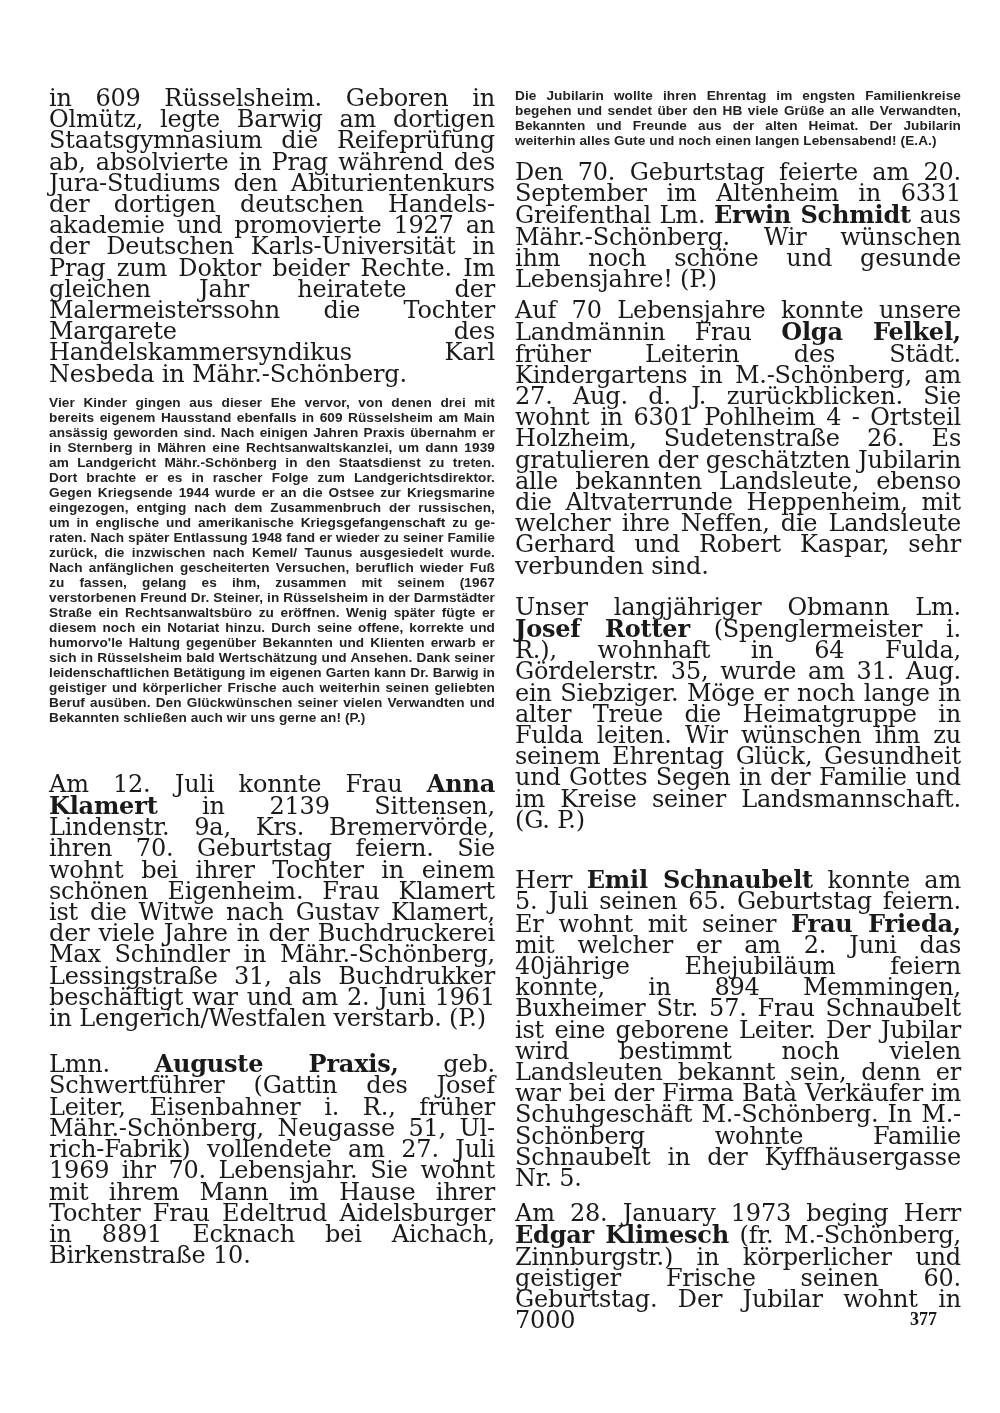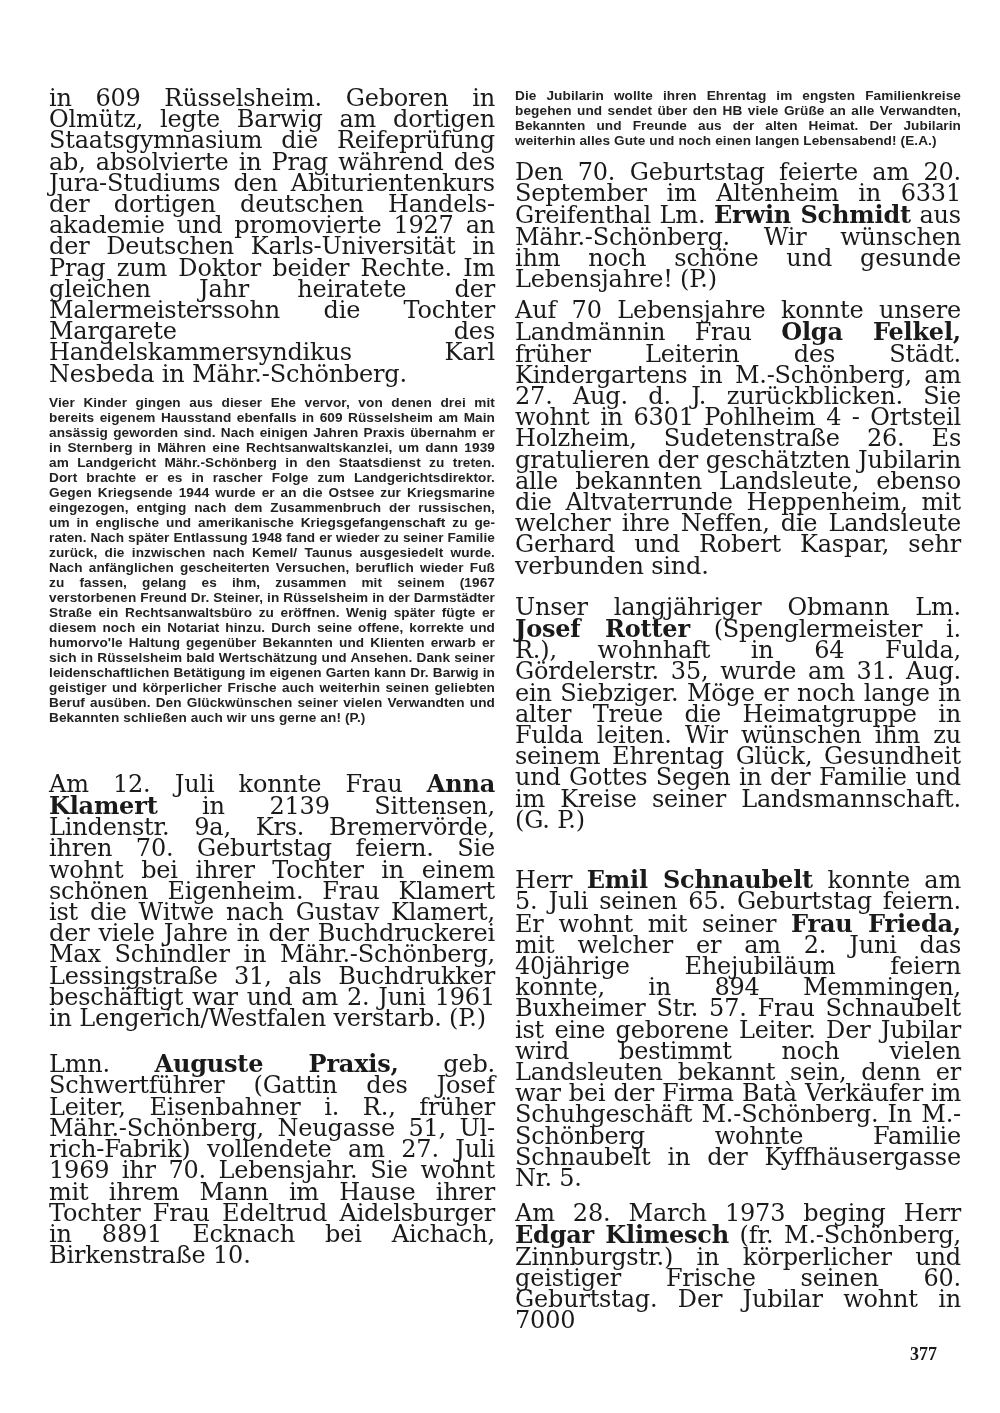--- a/index.html
+++ b/index.html
@@ -7,21 +7,21 @@
   .col { position: absolute; top: 88px; width: 446px; }
   .col.left { left: 49px; }
   .col.right { left: 515px; }
   .p { margin: 0; text-align: justify; hyphens: manual; }
   .p.large { font-family: "DejaVu Serif", serif; font-size: 24px; line-height: 21.2px; letter-spacing: -0.2px; }
   .p.small { font-family: "Liberation Sans", sans-serif; font-weight: bold; font-size: 13.6px; line-height: 15px; letter-spacing: 0.1px; color: #222; }
   .p b { font-weight: bold; }
   .gap-s { height: 10px; }
   .gap-m { height: 14px; }
   .gap-l { height: 24px; }
-  .page-number { position: absolute; left: 910px; top: 1344px; font-family: "Liberation Serif", serif; font-weight: bold; font-size: 18px; text-align: center; }
+  .page-number { position: absolute; left: 910px; top: 1309px; font-family: "Liberation Serif", serif; font-weight: bold; font-size: 18px; text-align: center; }
 </style>
 </head>
 <body>
 
 <div class="col left">
   <p class="p large">in 609 Rüsselsheim. Geboren in Olmütz, legte Barwig am dortigen Staatsgymnasium die Reifeprüfung ab, absolvierte in Prag während des Jura-Studiums den Abiturien­tenkurs der dortigen deutschen Handels­akademie und promovierte 1927 an der Deutschen Karls-Universität in Prag zum Doktor beider Rechte. Im gleichen Jahr heiratete der Malermeisterssohn die Toch­ter Margarete des Handelskammersyndikus Karl Nesbeda in Mähr.-Schönberg.</p>
   <div class="gap-s"></div>
   <p class="p small">Vier Kinder gingen aus dieser Ehe vervor, von denen drei mit bereits eigenem Hausstand ebenfalls in 609 Rüsselsheim am Main ansässig geworden sind. Nach einigen Jahren Praxis übernahm er in Sternberg in Mähren eine Rechtsanwaltskanzlei, um dann 1939 am Landgericht Mähr.-Schönberg in den Staatsdienst zu treten. Dort brachte er es in rascher Folge zum Landgerichtsdirektor. Gegen Kriegsende 1944 wurde er an die Ostsee zur Kriegsmarine eingezogen, entging nach dem Zusammenbruch der russischen, um in eng­lische und amerikanische Kriegsgefangenschaft zu ge­raten. Nach später Entlassung 1948 fand er wieder zu seiner Familie zurück, die inzwischen nach Kemel/ Taunus ausgesiedelt wurde. Nach anfänglichen geschei­terten Versuchen, beruflich wieder Fuß zu fassen, ge­lang es ihm, zusammen mit seinem (1967 verstorbenen Freund Dr. Steiner, in Rüsselsheim in der Darmstädter Straße ein Rechtsanwaltsbüro zu eröffnen. Wenig später fügte er diesem noch ein Notariat hinzu. Durch seine offene, korrekte und humorvo'le Haltung gegen­über Bekannten und Klienten erwarb er sich in Rüs­selsheim bald Wertschätzung und Ansehen. Dank seiner leidenschaftlichen Betätigung im eigenen Garten kann Dr. Barwig in geistiger und körperlicher Frische auch weiterhin seinen geliebten Beruf ausüben. Den Glück­wünschen seiner vielen Verwandten und Bekannten schließen auch wir uns gerne an! (P.)</p>
   <div class="gap-l"></div>
   <div class="gap-l"></div>
@@ -36,16 +36,16 @@
   <p class="p large"><span>Den 70. Geburtstag feierte am 20. September im Altenheim in 6331 Greifenthal Lm. </span><b>Erwin Schmidt</b><span> aus Mähr.-Schönberg. Wir wünschen ihm noch schöne und gesunde Lebensjahre! (P.)</span></p>
   <div class="gap-s"></div>
   <p class="p large"><span>Auf 70 Lebensjahre konnte unsere Land­männin Frau </span><b>Olga Felkel,</b><span> früher Leiterin des Städt. Kindergartens in M.-Schönberg, am 27. Aug. d. J. zurückblicken. Sie wohnt in 6301 Pohlheim 4 - Ortsteil Holzheim, Su­detenstraße 26. Es gratulieren der ge­schätzten Jubilarin alle bekannten Lands­leute, ebenso die Altvaterrunde Heppen­heim, mit welcher ihre Neffen, die Lands­leute Gerhard und Robert Kaspar, sehr verbunden sind.</span></p>
   <div class="gap-s"></div>
   <div class="gap-s"></div>
   <p class="p large"><span>Unser langjähriger Obmann Lm. </span><b>Josef Rot­ter</b><span> (Spenglermeister i. R.), wohnhaft in 64 Fulda, Gördelerstr. 35, wurde am 31. Aug. ein Siebziger. Möge er noch lange in alter Treue die Heimatgruppe in Fulda leiten. Wir wünschen ihm zu seinem Ehrentag Glück, Gesundheit und Gottes Segen in der Familie und im Kreise seiner Landsmann­schaft. (G. P.)</span></p>
   <div class="gap-m"></div>
   <div class="gap-l"></div>
   <p class="p large"><span>Herr </span><b>Emil Schnaubelt</b><span> konnte am 5. Juli seinen 65. Geburtstag feiern. Er wohnt mit seiner </span><b>Frau Frieda,</b><span> mit welcher er am 2. Juni das 40jährige Ehejubiläum feiern konnte, in 894 Memmingen, Buxheimer Str. 57. Frau Schnaubelt ist eine geborene Lei­ter. Der Jubilar wird bestimmt noch vielen Landsleuten bekannt sein, denn er war bei der Firma Batà Verkäufer im Schuhge­schäft M.-Schönberg. In M.-Schönberg wohnte Familie Schnaubelt in der Kyff­häusergasse Nr. 5.</span></p>
   <div class="gap-m"></div>
-  <p class="p large"><span>Am 28. March 1973 beging Herr </span><b>Edgar Klimesch</b><span> (fr. M.-Schönberg, Zinnburgstr.) in körperlicher und geistiger Frische seinen 60. Geburtstag. Der Jubilar wohnt in 7000</span></p>
+  <p class="p large"><span>Am 28. January 1973 beging Herr </span><b>Edgar Klimesch</b><span> (fr. M.-Schönberg, Zinnburgstr.) in körperlicher und geistiger Frische seinen 60. Geburtstag. Der Jubilar wohnt in 7000</span></p>
 </div>
 
 <div class="page-number">377</div>
 
 </body></html>

